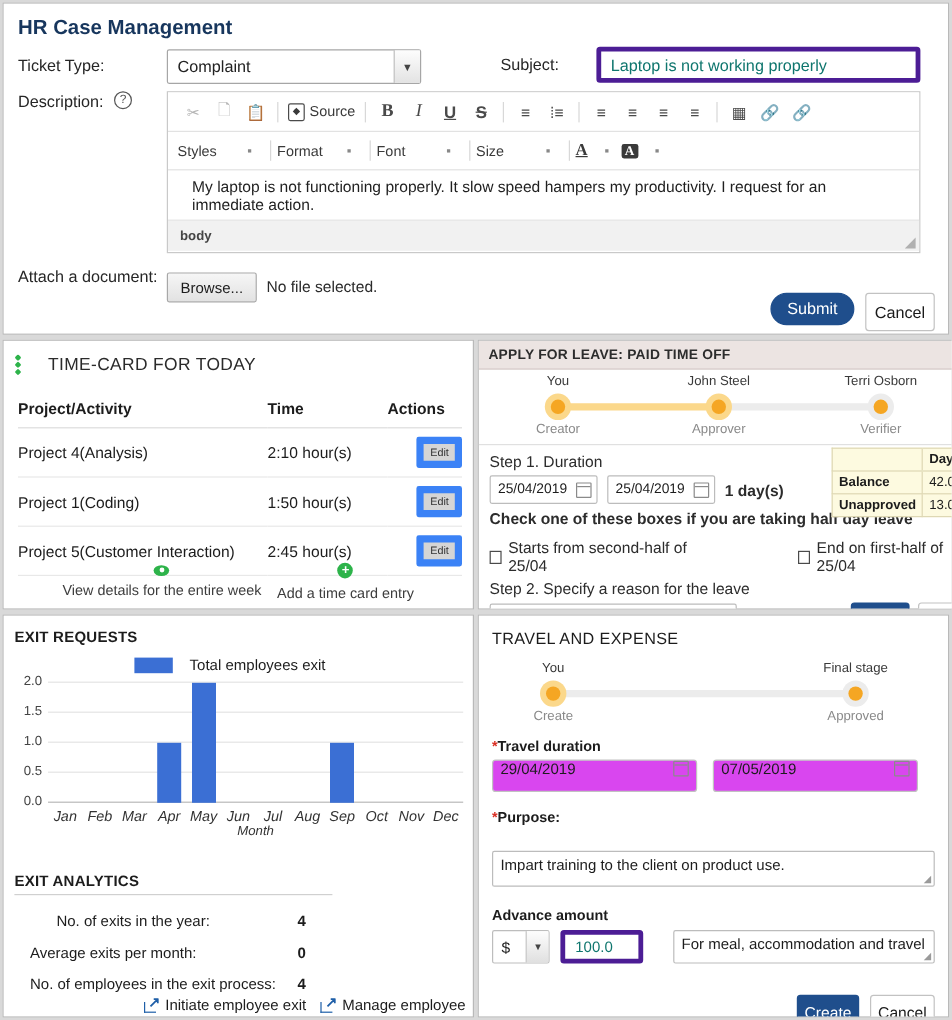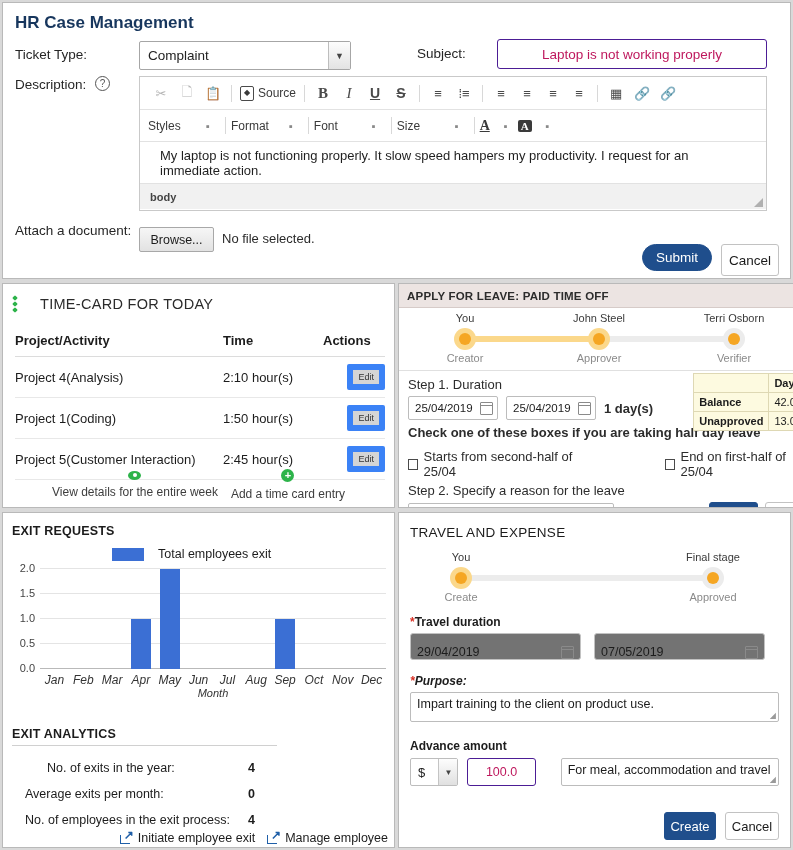--- a/index.html
+++ b/index.html
@@ -49,23 +49,23 @@
     width: 22px; height: 100%;
     background: linear-gradient(#fdfdfd,#e3e3e3);
     border-left: 1px solid #bdbdbd;
     display: flex; align-items: center; justify-content: center;
     font-size: 9px; color: #444;
   }
   #ticket-select { left: 136px; top: 38px; width: 212px; height: 29px; }
 
   .text-input {
     position: absolute; background: #fff;
-    border: 1px solid #4c1d95; border-radius: 3px;
-    font-size: 13.5px; color: #be185d;
-    padding: 0 8px; display: flex; align-items: center; justify-content: center;
+    border: 4px solid #4c1d95; border-radius: 3px;
+    font-size: 13.5px; color: #0f766e;
+    padding: 0 8px; display: flex; align-items: center;
   }
   #subject-input { left: 494px; top: 36px; width: 270px; height: 30px; }
 
   
   #editor { position: absolute; left: 136px; top: 73px; width: 628px; height: 135px;
             border: 1px solid #c9c9c9; background: #fff; }
   .tb-row { height: 33px; border-bottom: 1px solid #e2e2e2; display: flex;
             align-items: center; padding: 0 8px; background: #fff; }
   .tb-row2 { height: 32px; }
   .tb-ico { width: 26px; height: 22px; display: flex; align-items: center;
@@ -226,22 +226,22 @@
                        border-right: none; }
   .share-ico::after { content:"\2197"; position:absolute; right:-1px; top:-4px;
                       font-size:12px; color:#1f5fa8; font-weight: bold; }
 
   
   #travel-panel { left: 398px; top: 512px; width: 393px; height: 336px; }
   #travel-title { position: absolute; left: 11px; top: 12px; font-size: 13.5px;
                   color: #1c1c1c; letter-spacing: .3px; }
   .req { color: #d93025; }
   .fld-lbl { font-size: 12px; font-weight: bold; color: #1c1c1c; }
-  .tv-date { border: 1px solid #c2c2c2; border-radius: 3px; background: #737373;
-             height: 27px; display: flex; align-items: flex-end; padding: 0 6px;
+  .tv-date { border: 1px solid #c2c2c2; border-radius: 3px; background: #d946ef;
+             height: 27px; display: flex; align-items: flex-start; padding: 0 6px;
              font-size: 12.5px; color: #1c1c1c; justify-content: space-between; }
   .cur-select { display: flex; border: 1px solid #bdbdbd; border-radius: 2px;
                 height: 28px; background: #fff; width: 52px; }
   .cur-select .cs-t { flex: 1; display: flex; align-items: center;
                       padding-left: 7px; font-size: 13px; }
   .cur-select .cs-a { width: 19px; background: linear-gradient(#fdfdfd,#e0e0e0);
                       border-left: 1px solid #c4c4c4; display: flex;
                       align-items: center; justify-content: center;
                       font-size: 8px; color: #444; }
 </style>
@@ -575,21 +575,21 @@
         <span class="tv-date" style="width:171px;">
           <span>29/04/2019</span>
           <span class="cal-ico" style="margin-left:0;"></span>
         </span>
         <span class="tv-date" style="width:171px;">
           <span>07/05/2019</span>
           <span class="cal-ico" style="margin-left:0;"></span>
         </span>
       </div>
 
-      <div class="fld-lbl" style="margin-bottom:4px;font-style:italic;">
+      <div class="fld-lbl" style="margin-bottom:21px;">
         <span class="req">*</span><span>Purpose:</span>
       </div>
       <div class="ta-box" style="height:30px; margin-bottom:17px; font-size:12.5px;">
         <span>Impart training to the client on product use.</span>
         <span class="ta-grip">◢</span>
       </div>
 
       <div class="fld-lbl" style="margin-bottom:5px;">Advance amount</div>
       <div style="display:flex; align-items:flex-start; gap:9px;">
         <span class="cur-select">

